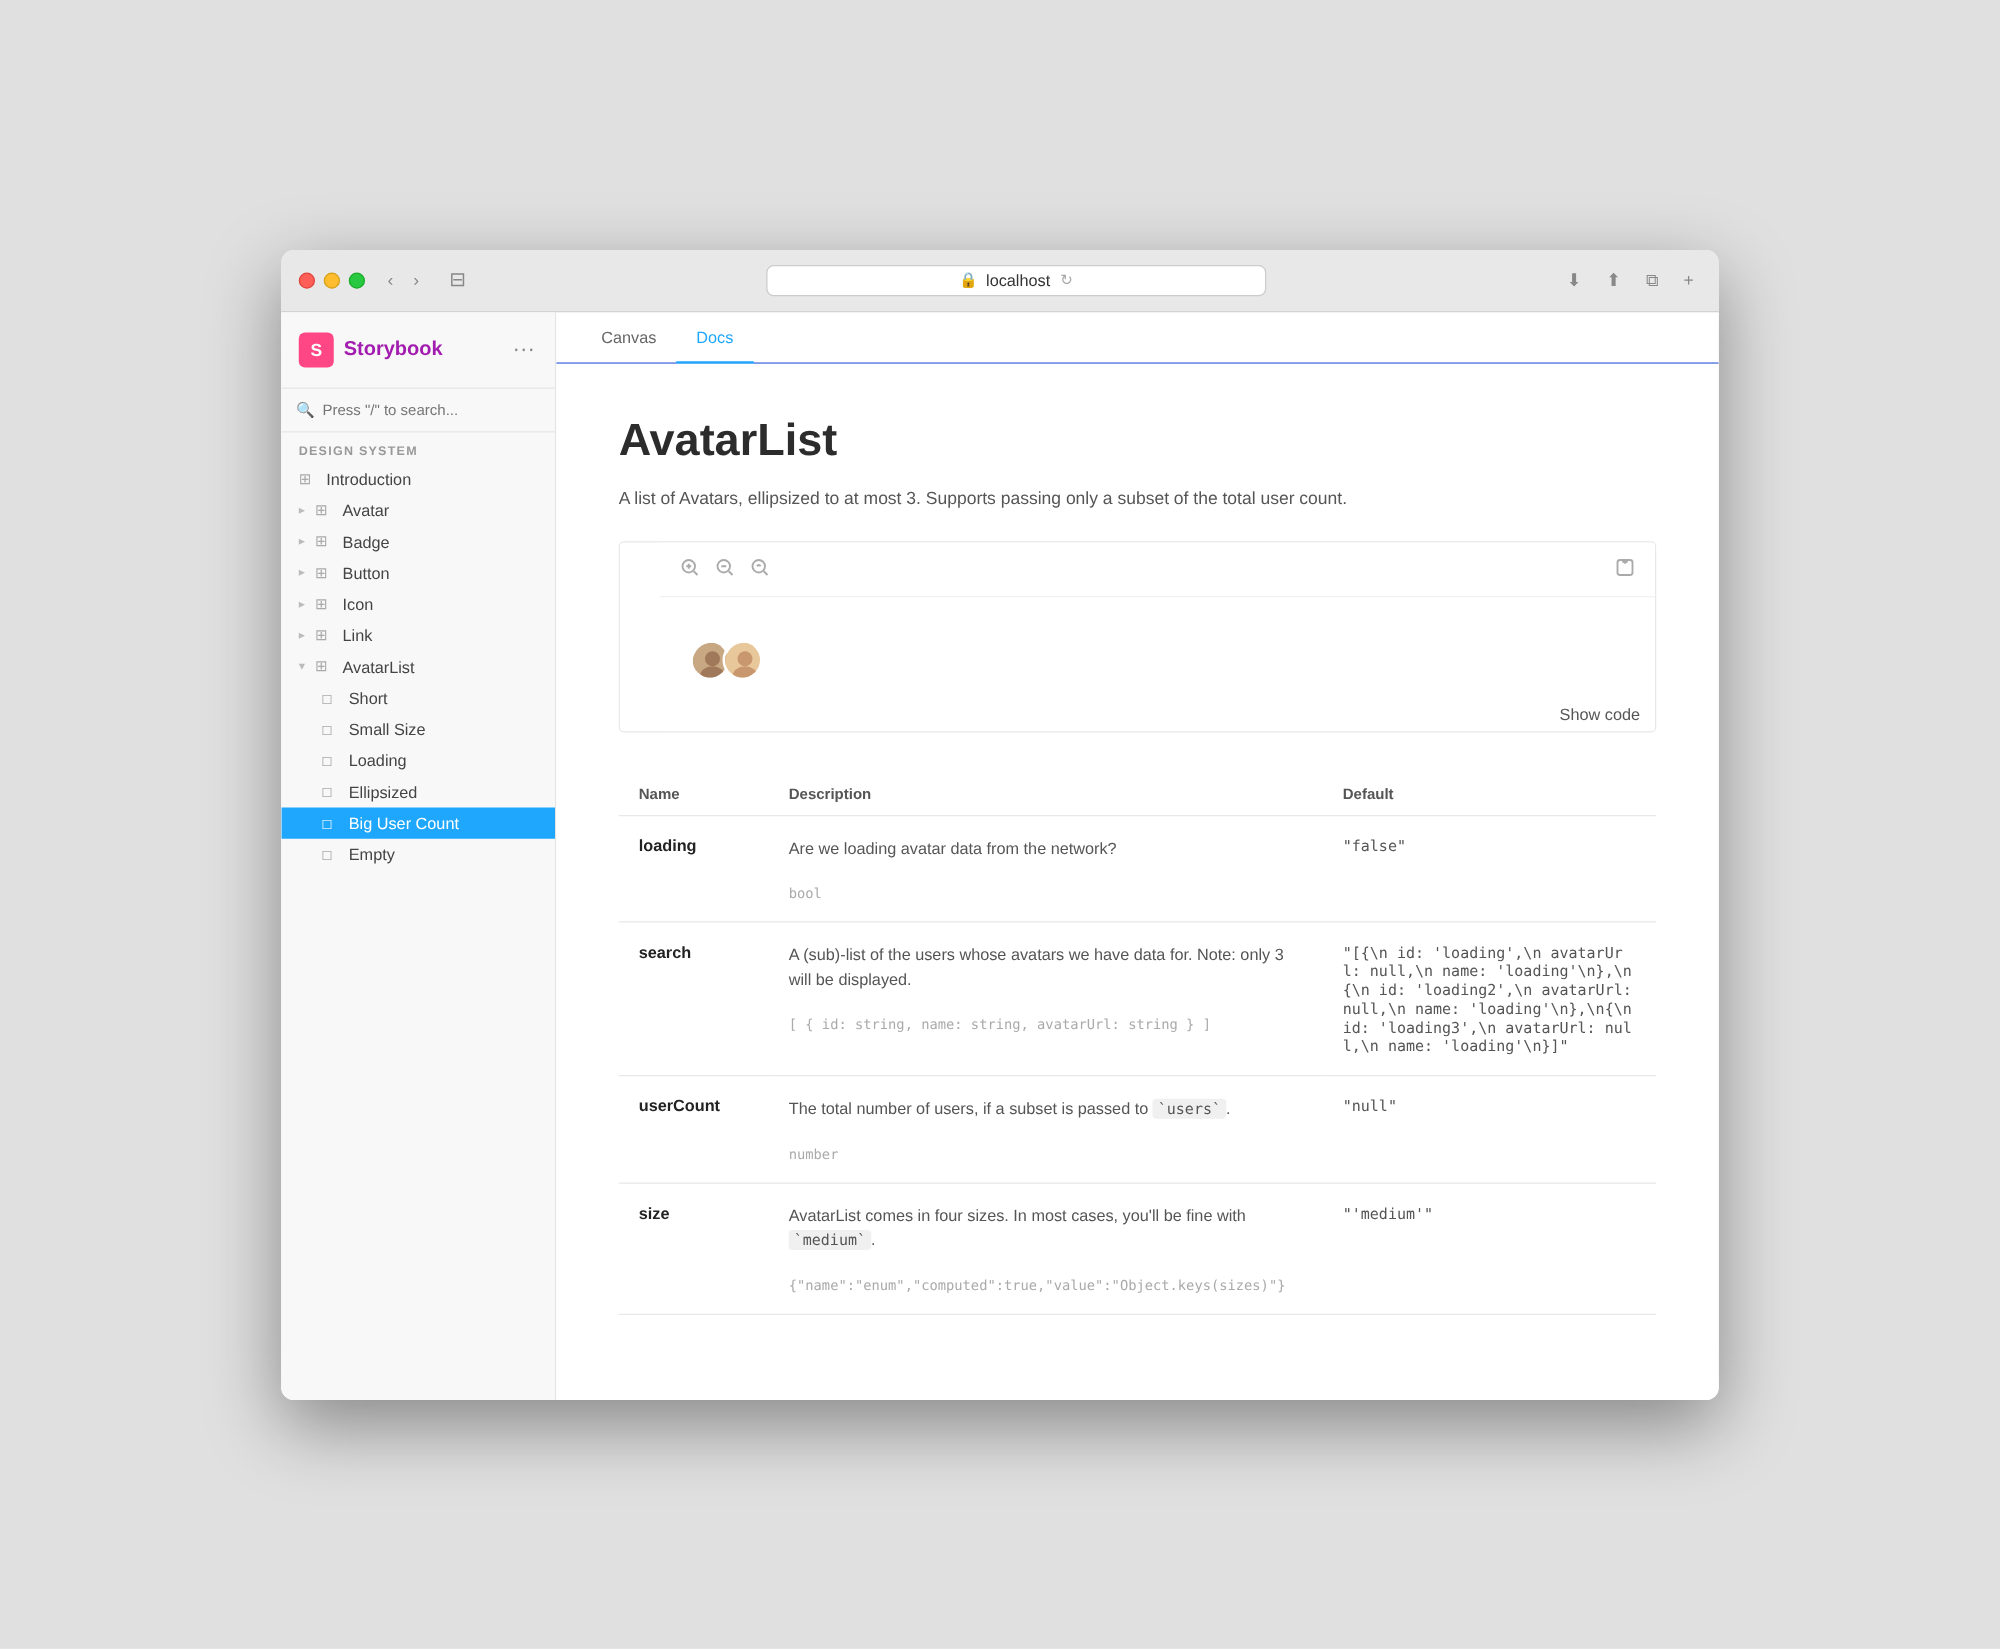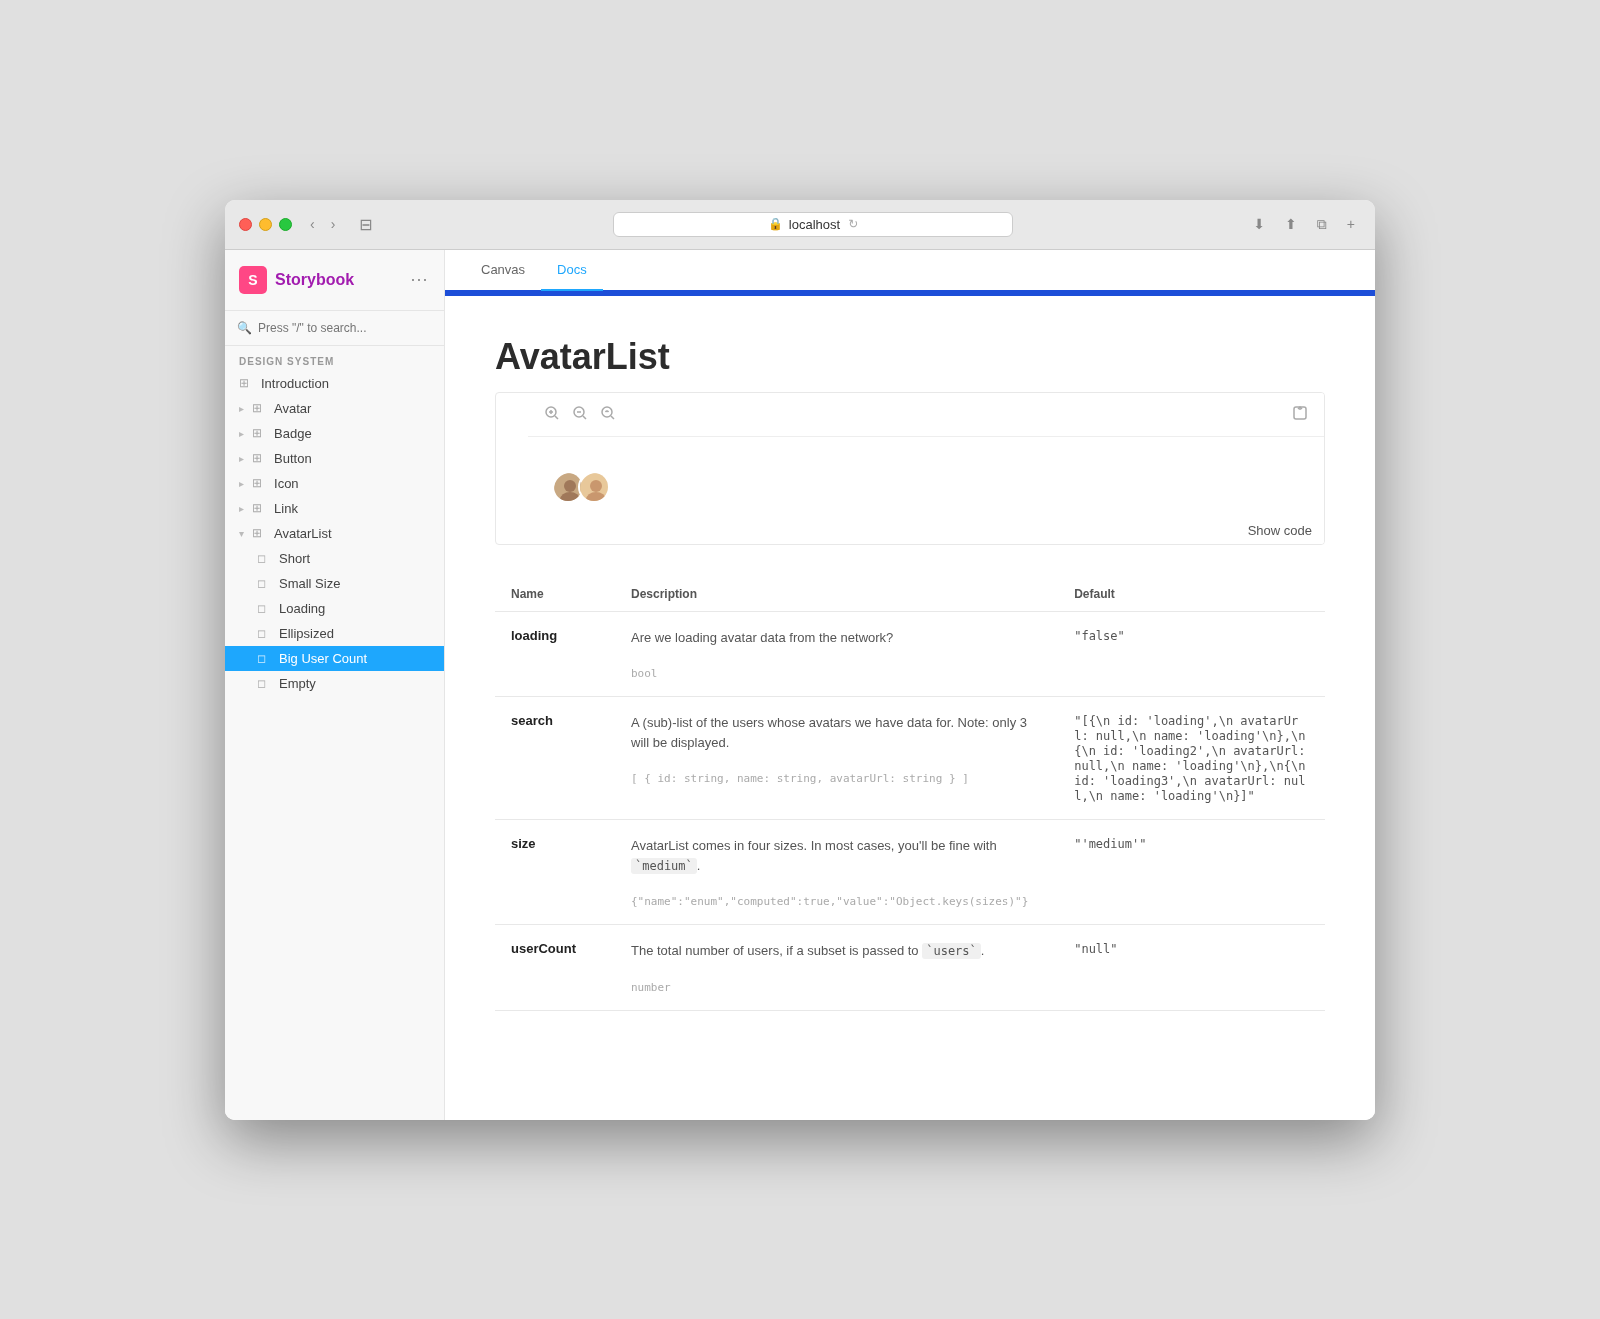--- a/index.html
+++ b/index.html
@@ -191,21 +191,21 @@
     }
     
     .main-content {
       flex: 1;
       display: flex;
       flex-direction: column;
       overflow: hidden;
     }
     .tabs-bar {
       display: flex;
-      border-bottom: 6px solid #1d4ed8;
+      border-bottom: 1px solid #1d4ed8;
       padding: 0 20px;
       background: white;
     }
     .tab {
       padding: 12px 16px;
       font-size: 13px;
       color: #666;
       cursor: pointer;
       border-bottom: 2px solid transparent;
       margin-bottom: -1px;
@@ -474,20 +474,21 @@
 
     <div class="main-content">
 
       <div class="tabs-bar">
         <div class="tab">Canvas</div>
         <div class="tab active">Docs</div>
       </div>
 
       <div class="docs-content">
         <h1 class="page-title">AvatarList</h1>
+        <p class="page-description">A list of Avatars, ellipsized to at most 3. Supports passing only a subset of the total user count.</p>
 
         <div class="preview-box">
           <div class="preview-toolbar">
             <div class="preview-tools-left">
               <button class="preview-tool-btn">
                 <svg width="16" height="16" viewBox="0 0 16 16" fill="none">
                   <circle cx="7" cy="7" r="5" stroke="#aaa" stroke-width="1.5"></circle>
                   <line x1="11" y1="11" x2="14" y2="14" stroke="#aaa" stroke-width="1.5"></line>
                   <line x1="7" y1="5" x2="7" y2="9" stroke="#aaa" stroke-width="1.5"></line>
                   <line x1="5" y1="7" x2="9" y2="7" stroke="#aaa" stroke-width="1.5"></line>
@@ -567,38 +568,38 @@
               <td>
                 <span class="prop-description">A (sub)-list of the users whose avatars we have data for. Note: only 3 will be displayed.</span>
                 <div class="prop-type">[ { id: string, name: string, avatarUrl: string } ]</div>
               </td>
               <td>
                 <span class="prop-default">"[{\n id: 'loading',\n avatarUrl: null,\n name: 'loading'\n},\n{\n id: 'loading2',\n avatarUrl: null,\n name: 'loading'\n},\n{\n id: 'loading3',\n avatarUrl: null,\n name: 'loading'\n}]"</span>
               </td>
             </tr>
 
             <tr>
+              <td>userCount</td>
+              <td>
+                <span class="prop-description">The total number of users, if a subset is passed to <code>`users`</code>.</span>
+                <div class="prop-type">number</div>
+              </td>
+              <td>
+                <span class="prop-default">"null"</span>
+              </td>
+            </tr>
+
+            <tr>
               <td>size</td>
               <td>
                 <span class="prop-description">AvatarList comes in four sizes. In most cases, you'll be fine with <code>`medium`</code>.</span>
                 <div class="prop-type">{"name":"enum","computed":true,"value":"Object.keys(sizes)"}</div>
               </td>
               <td>
                 <span class="prop-default">"'medium'"</span>
-              </td>
-            </tr>
-
-            <tr>
-              <td>userCount</td>
-              <td>
-                <span class="prop-description">The total number of users, if a subset is passed to <code>`users`</code>.</span>
-                <div class="prop-type">number</div>
-              </td>
-              <td>
-                <span class="prop-default">"null"</span>
               </td>
             </tr>
           </tbody>
         </table>
       </div>
     </div>
   </div>
 </div>
 
 </body></html>

